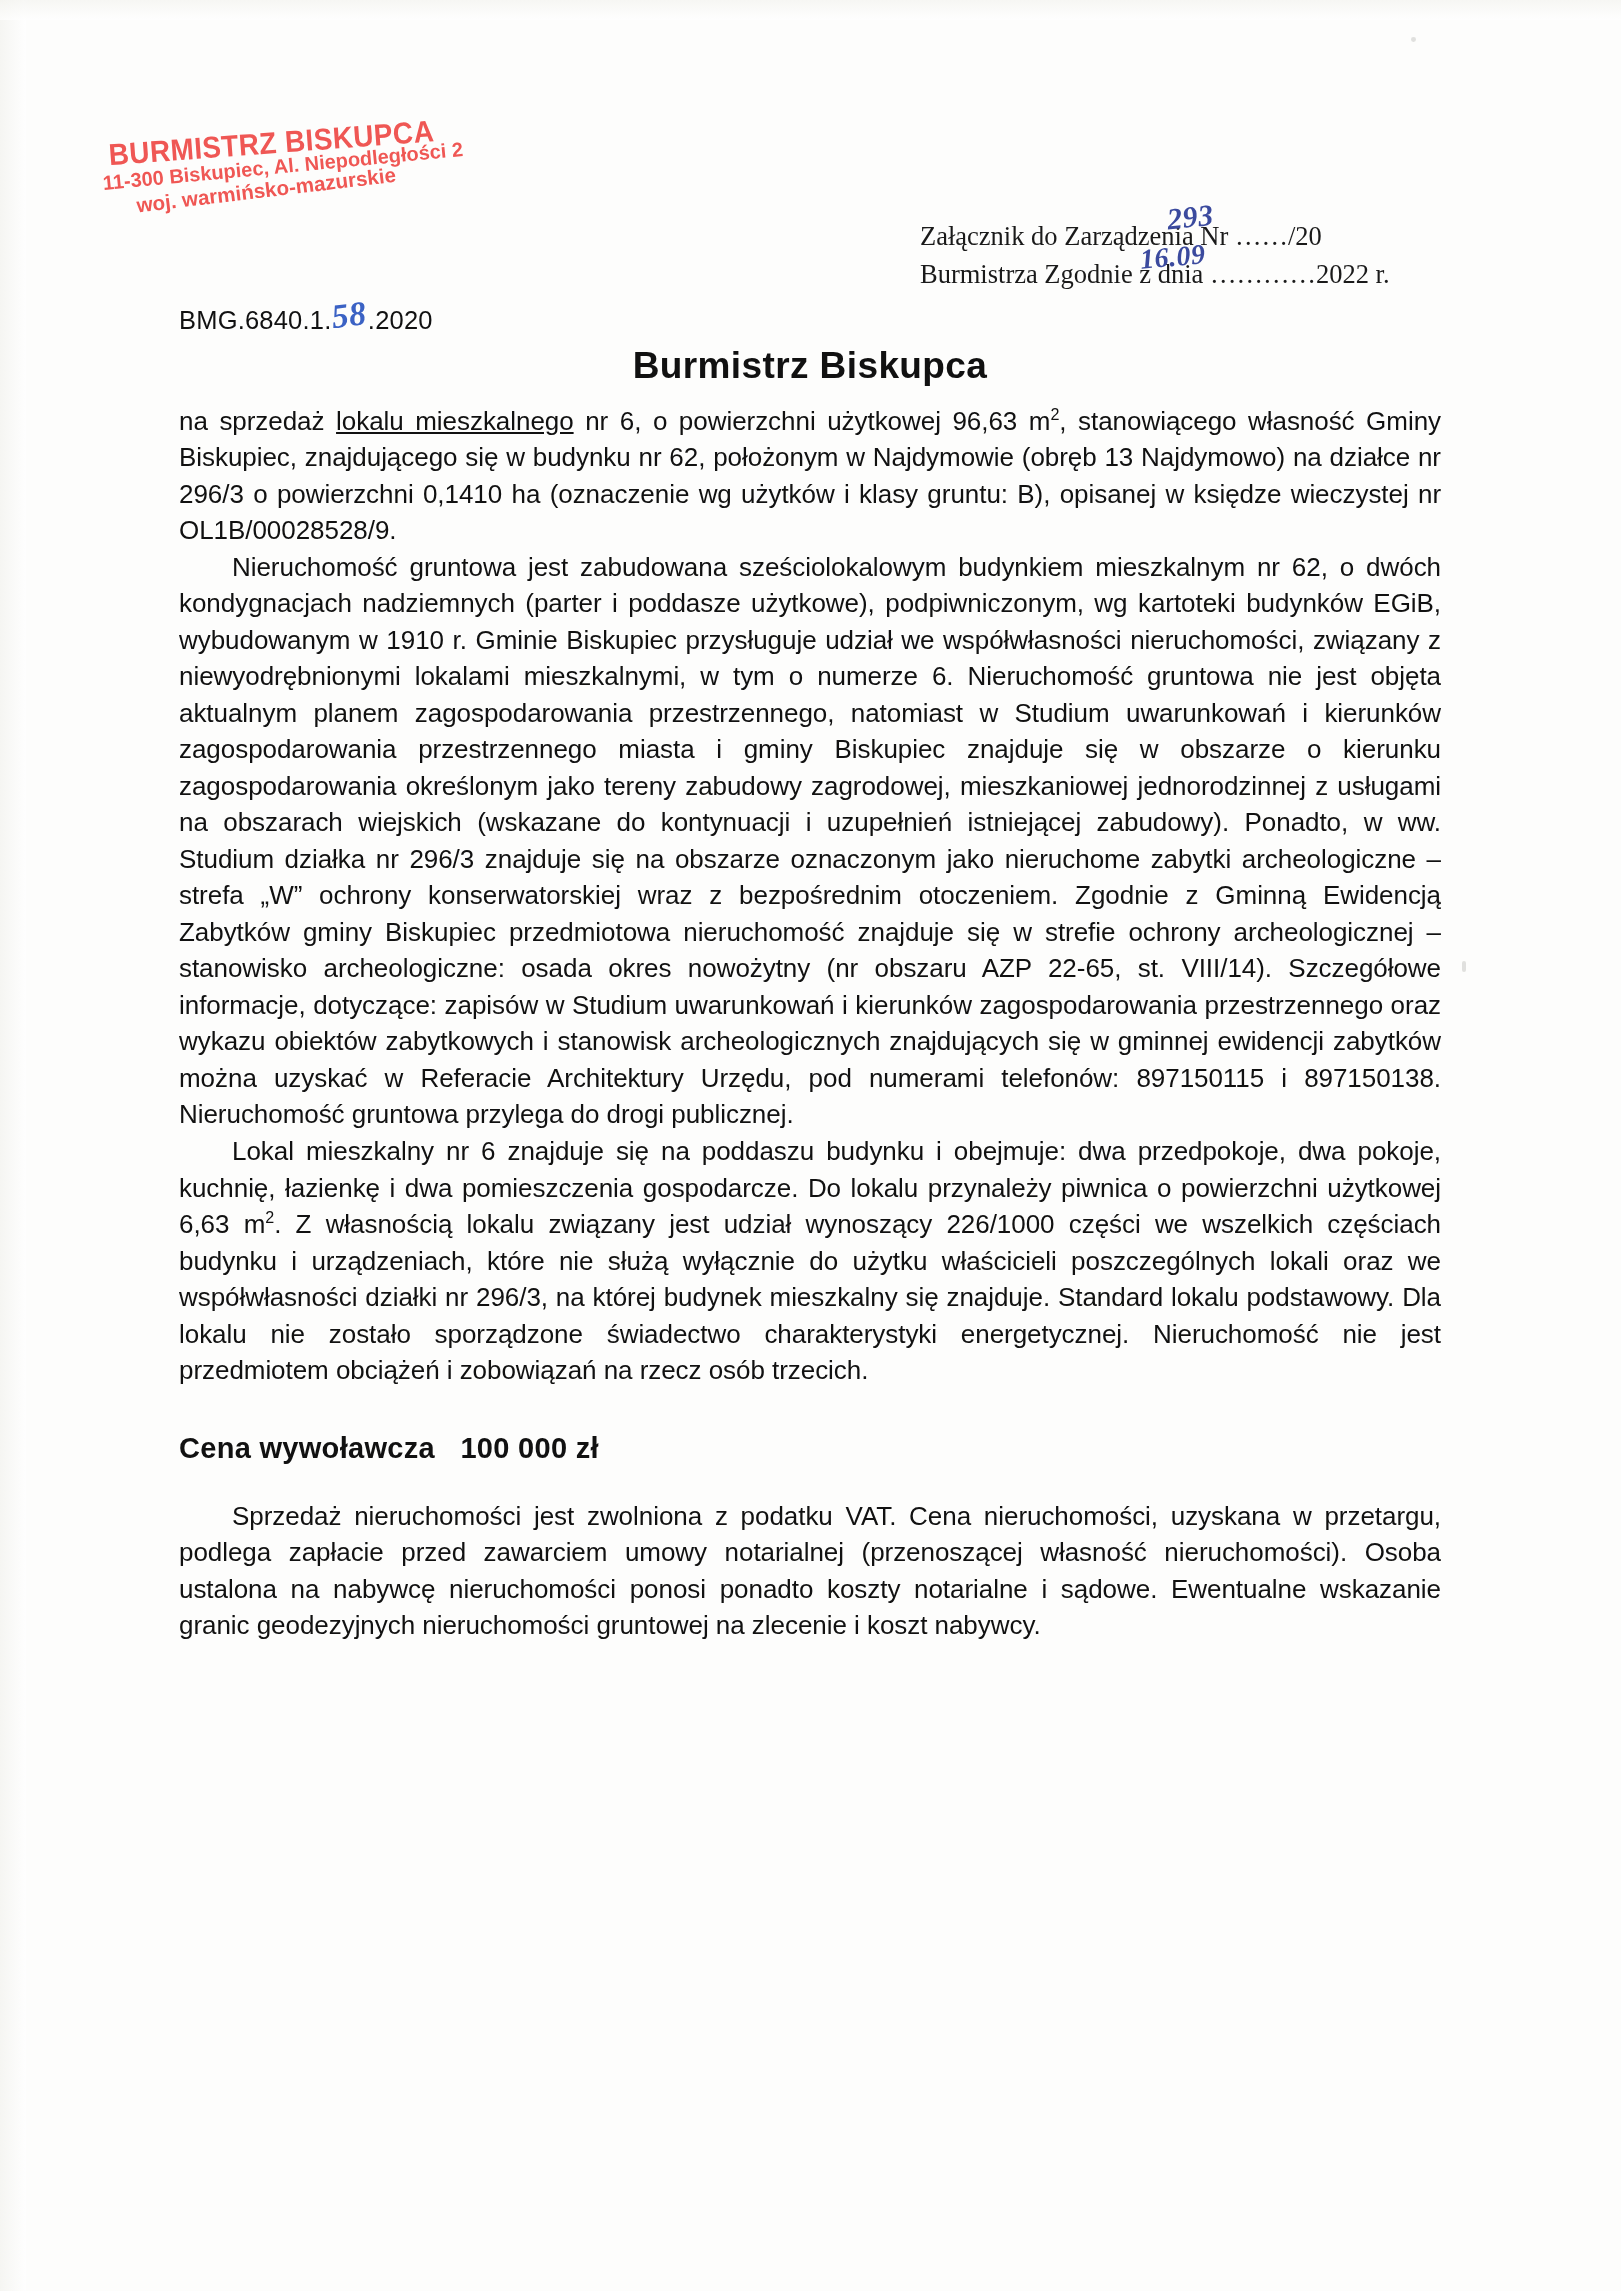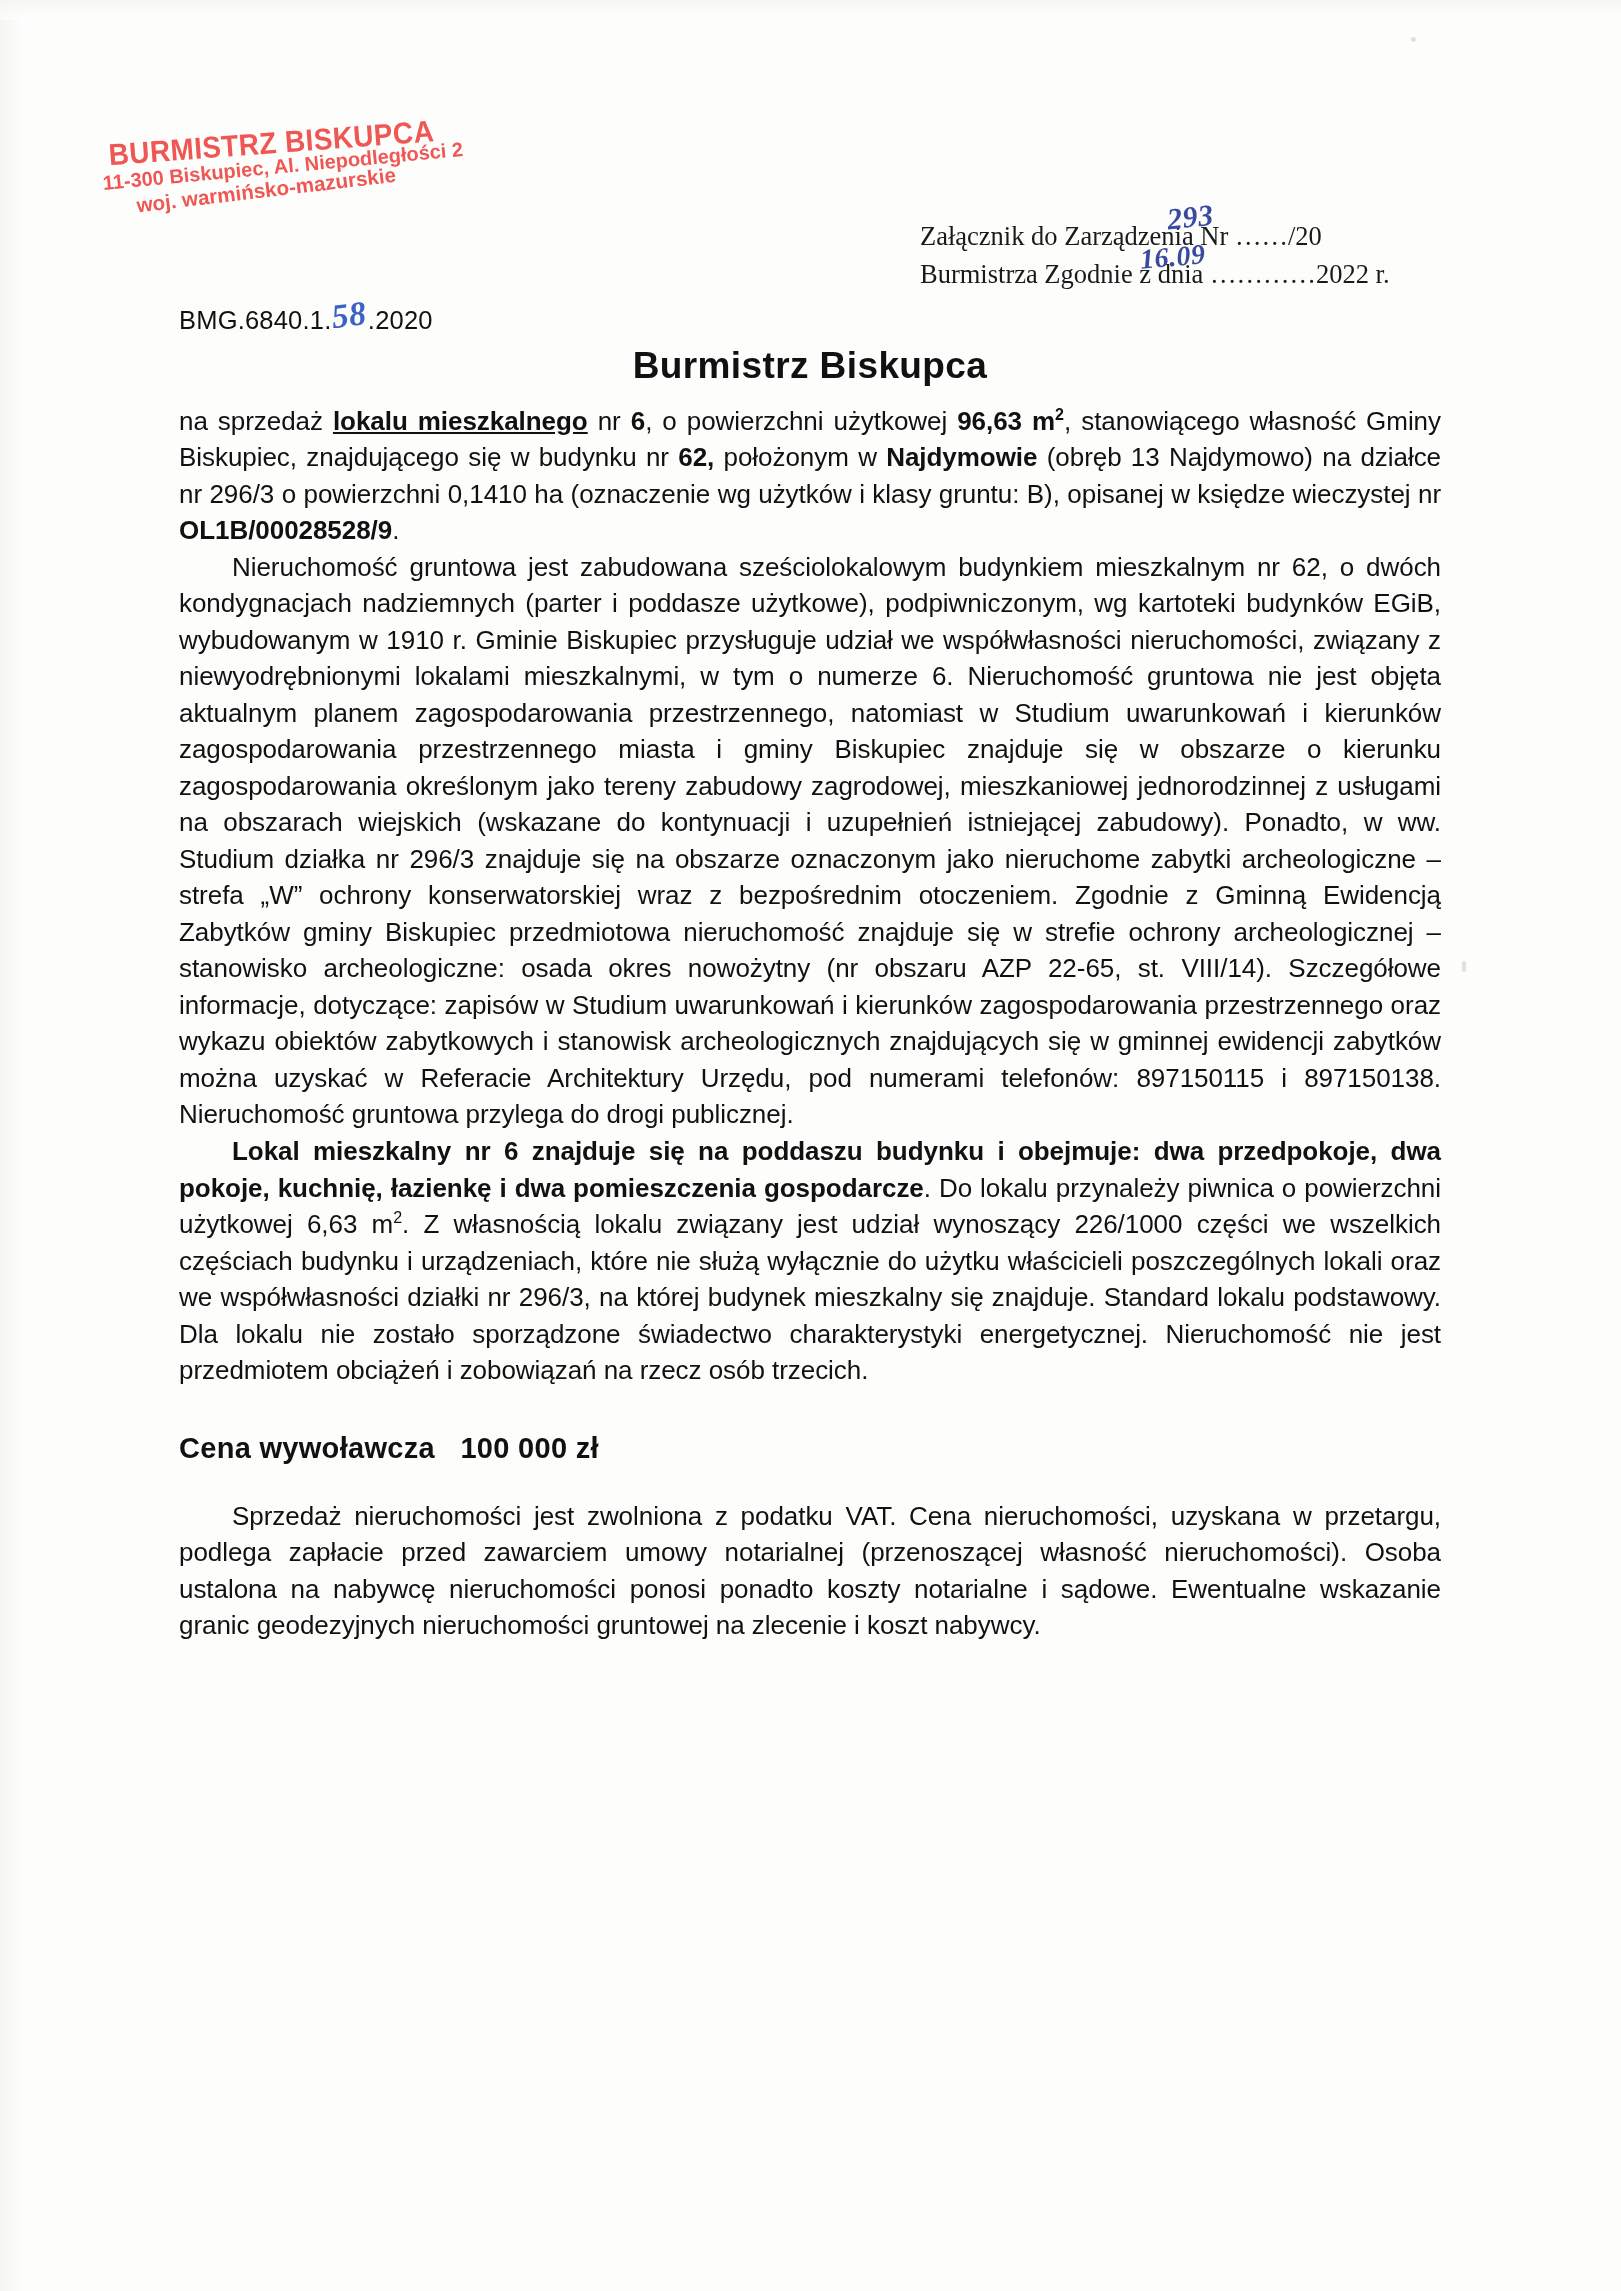--- a/index.html
+++ b/index.html
@@ -164,21 +164,21 @@
   p.body {
     font-size: 26px;
     line-height: 1.405;
     text-align: justify;
     margin: 0;
     letter-spacing: -0.05px;
   }
   p.indent { text-indent: 53px; }
   p.lead { text-align: justify; }
 
-  b, .b { font-weight: bold; }
+  b, .b { font-weight: normal; }
   .u { text-decoration: underline; }
 
   sup { font-size: .62em; vertical-align: super; line-height: 0; }
 
   .price {
     text-align: left;
     font-size: 29px;
     font-weight: bold;
     letter-spacing: 0.3px;
     margin: 43px 0 33px 0;

